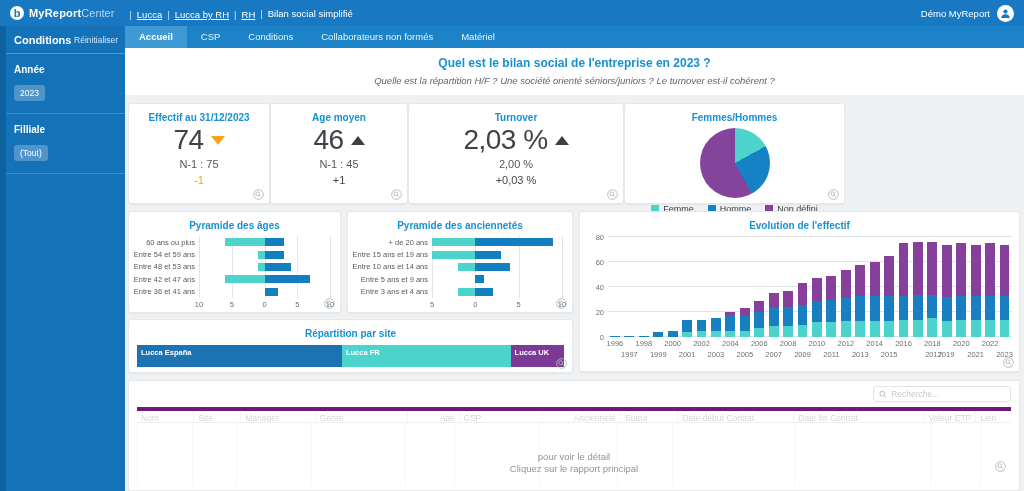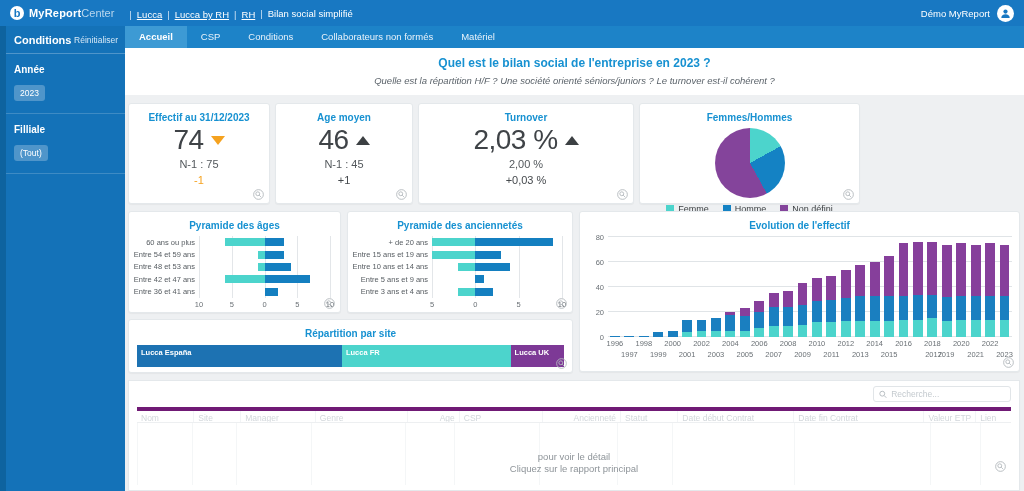--- a/index.html
+++ b/index.html
@@ -39,21 +39,21 @@
   .page-sub { font-size:9.5px; font-style:italic; color:#5c646b; margin-top:5px; }
 
   .content { flex:1; padding:8px 4px 0 3px; }
 
   
   .card { position:relative; background:#fff; border:1px solid #e4e8eb; border-radius:3px; box-shadow:0 1px 1px rgba(0,0,0,.04); }
   .card-title { font-size:10px; font-weight:bold; color:#1791d1; text-align:center; padding-top:8px; white-space:nowrap; }
   .drill { position:absolute; right:5px; bottom:3px; line-height:0; cursor:pointer; }
 
   
-  .kpi-row { display:flex; gap:5px; height:101px; }
+  .kpi-row { display:flex; height:101px; }
   .kpi-card { text-align:center; }
   .kpi-0 { width:142px; } .kpi-1 { width:150px; } .kpi-2 { width:138px; } .kpi-3 { width:216px; }
   .pie-card { width:221px; }
   .kpi-value-row { display:flex; align-items:center; justify-content:center; margin-top:1px; height:32px; }
   .kpi-value { font-size:28px; color:#3f4347; letter-spacing:-.5px; }
   .tri { width:0; height:0; margin-left:7px; }
   .tri-down { border-left:7px solid transparent; border-right:7px solid transparent; border-top:9px solid #f5a21f; }
   .tri-up { border-left:7px solid transparent; border-right:7px solid transparent; border-bottom:9px solid #3c4043; }
   .kpi-prev { font-size:11px; color:#53585c; margin-top:2px; }
   .kpi-delta { font-size:11px; color:#45494d; margin-top:4px; }

